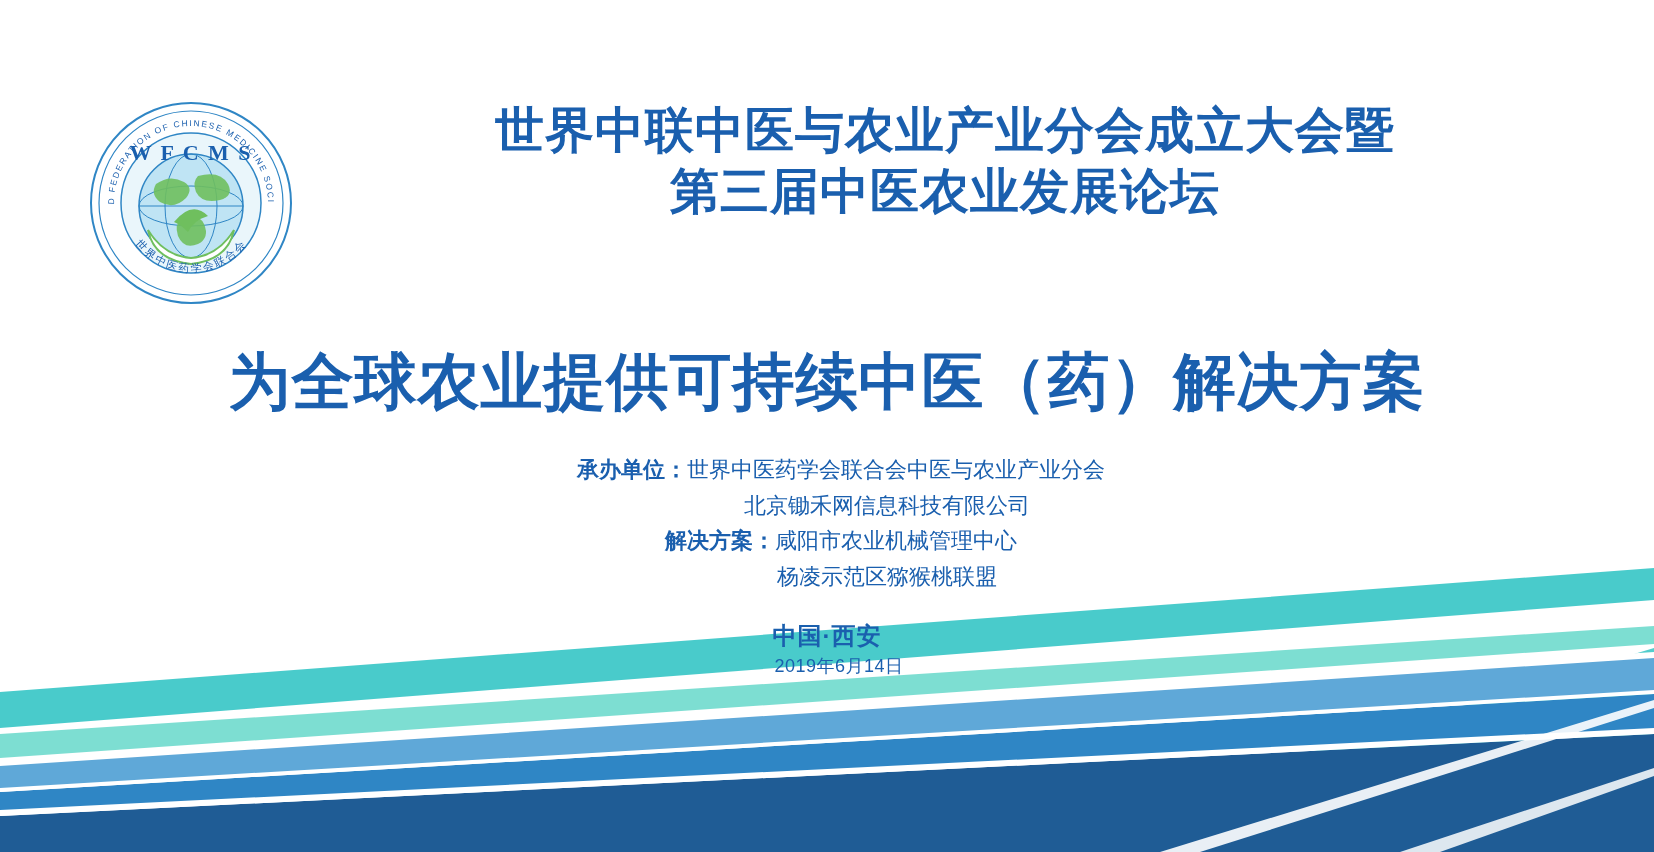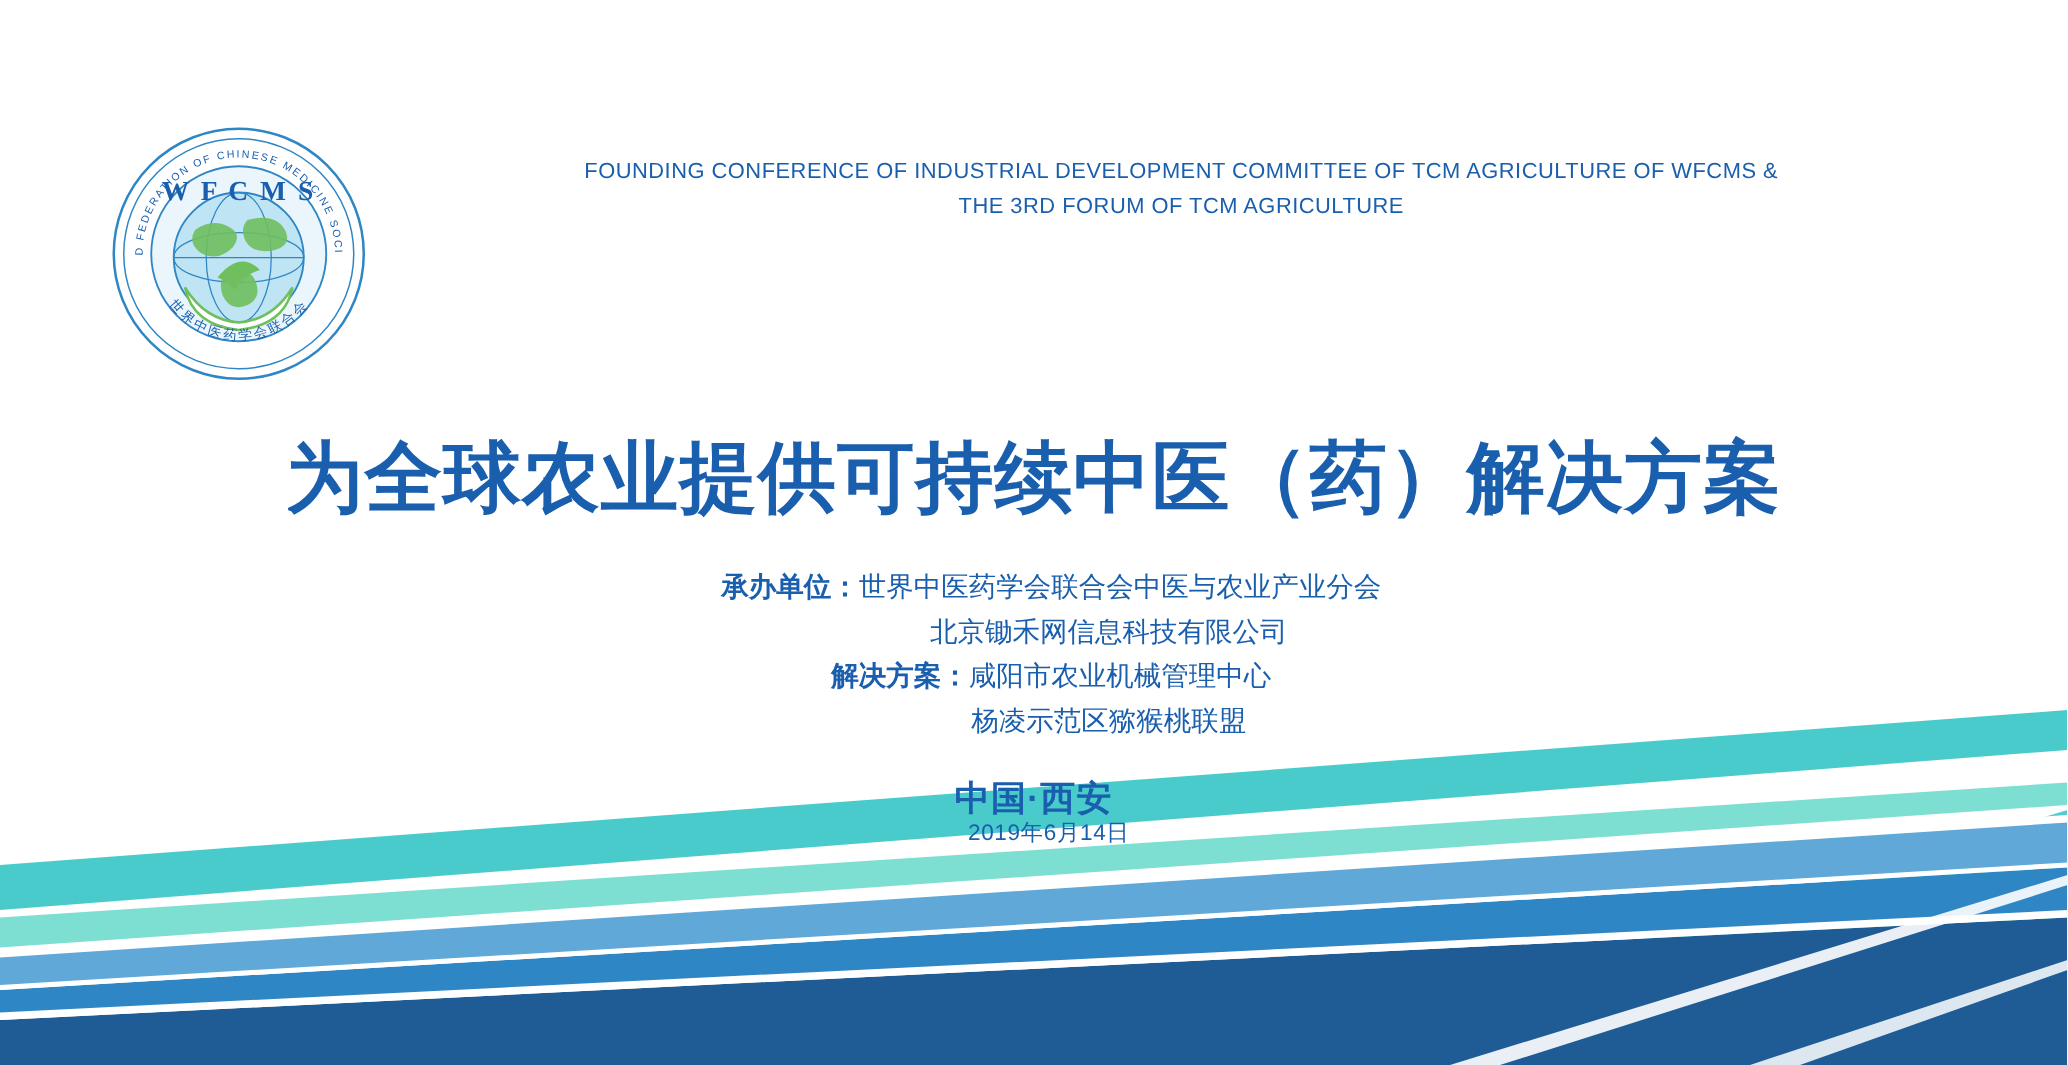--- a/index.html
+++ b/index.html
@@ -103,21 +103,21 @@
 
   
   .place {
     position: absolute;
     left: 0;
     top: 620px;
     width: 1654px;
     text-align: center;
     color: #1a5fae;
     font-weight: bold;
-    font-size: 28px;
+    font-size: 24px;
     letter-spacing: 1px;
   }
   .date {
     position: absolute;
     left: 12px;
     top: 654px;
     width: 1654px;
     text-align: center;
     color: #1a5fae;
     font-size: 18px;
@@ -177,23 +177,23 @@
       <text font-family="'Liberation Sans', sans-serif" font-size="8.5" fill="#1a5fae" letter-spacing="1.6">
         <textPath href="#arcTop" startOffset="50%" text-anchor="middle">WORLD FEDERATION OF CHINESE MEDICINE SOCIETIES</textPath>
       </text>
       <text font-family="'Liberation Sans', sans-serif" font-size="11" fill="#1a5fae" letter-spacing="2">
         <textPath href="#arcBottom" startOffset="50%" text-anchor="middle">世界中医药学会联合会</textPath>
       </text>
     </svg>
   </div>
 
   <div class="header-block">
-    <div class="title-en">
-      <div>FOUNDING CONFERENCE OF INDUSTRIAL DEVELOPMENT COMMITTEE OF TCM AGRICULTURE OF WFCMS &amp;</div>
-      <div>THE 3RD FORUM OF TCM AGRICULTURE</div>
+    <div class="title-cn">
+      <span>世界中联中医与农业产业分会成立大会暨</span>
+      <span class="line2">第三届中医农业发展论坛</span>
     </div>
   </div>
 
   <div class="slogan">为全球农业提供可持续中医（药）解决方案</div>
 
   <div class="orgs">
     <div class="org-row">
       <span class="org-label">承办单位：</span><span class="org-value">世界中医药学会联合会中医与农业产业分会</span>
     </div>
     <div class="org-row indent">

